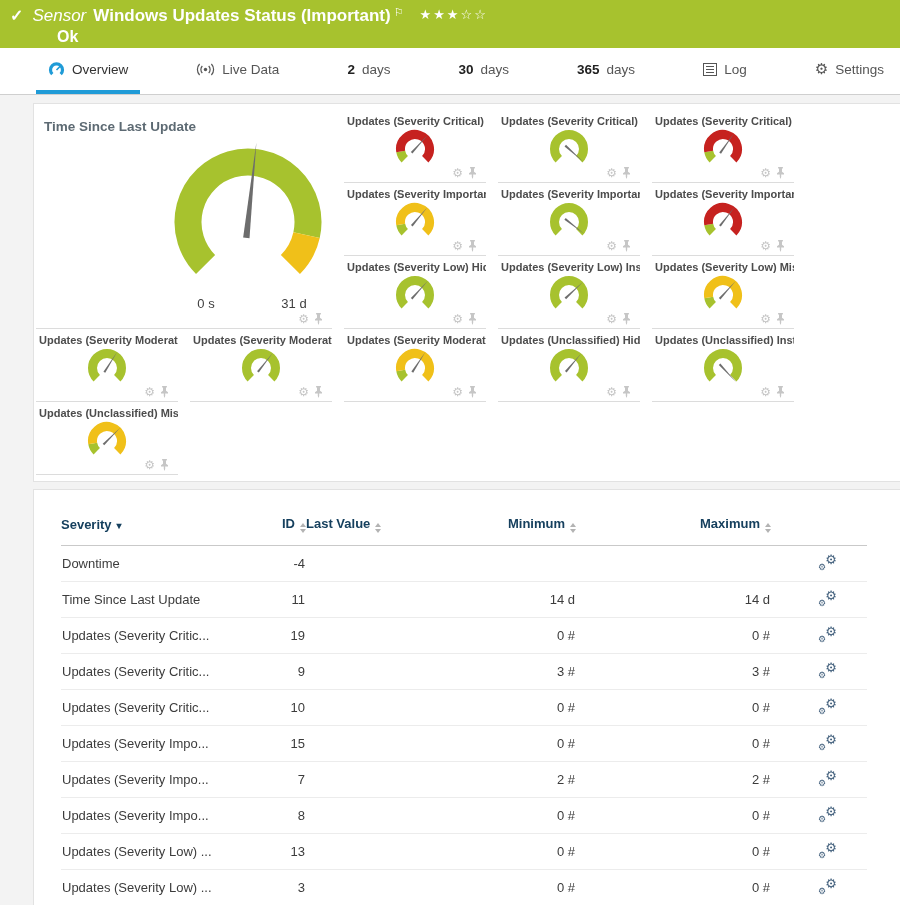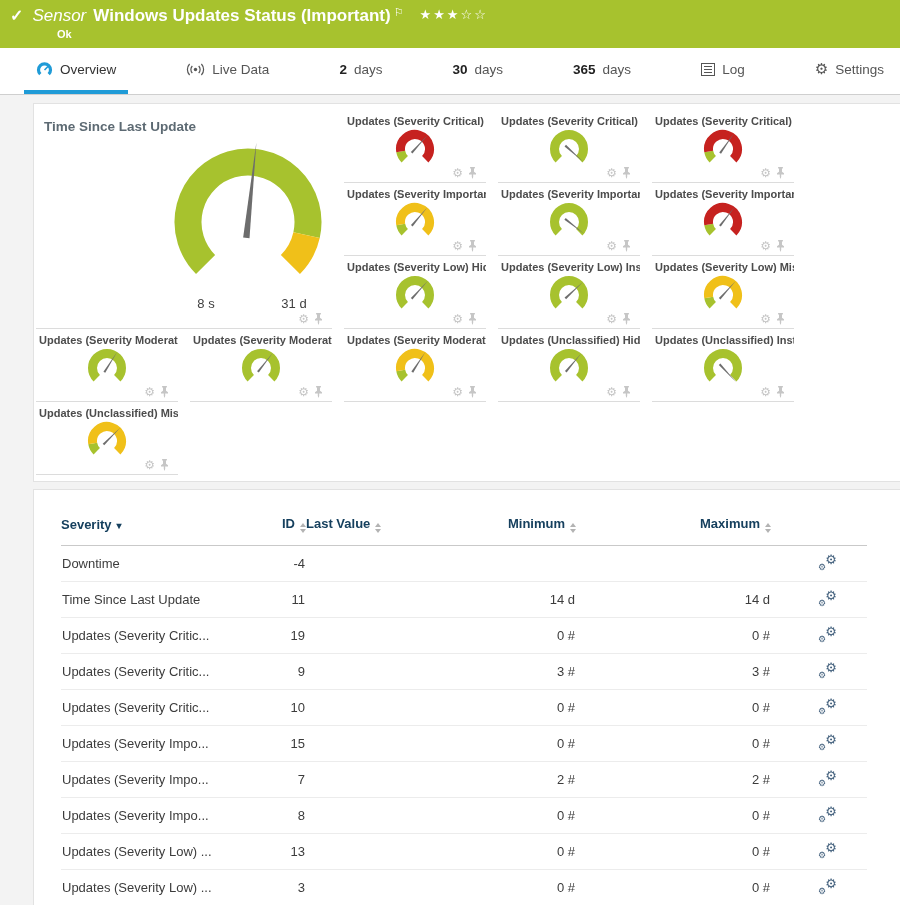--- a/index.html
+++ b/index.html
@@ -9,25 +9,25 @@
     -webkit-font-smoothing:antialiased;
   }
   
   .topbar{background:#a7c22e;color:#fff;height:48px;box-sizing:border-box;padding:5px 0 0 10px;}
   .topbar-line1{display:flex;align-items:flex-start;line-height:22px;}
   .check-icon{font-size:16px;font-weight:bold;margin:0 9px 0 0;}
   .kind-label{font-style:italic;font-size:17px;font-weight:400;margin-right:7px;}
   .sensor-title{font-size:17px;font-weight:700;}
   .flag-icon{font-size:11px;margin-left:3px;line-height:14px;}
   .stars{margin-left:16px;font-size:13px;letter-spacing:2px;line-height:20px;cursor:pointer;}
-  .status-ok{font-size:11px;font-weight:700;margin:1px 0 0 47px;}
+  .status-ok{font-size:16px;font-weight:700;margin:1px 0 0 47px;}
   
   .tabbar{
     background:#fff;height:46px;display:flex;align-items:stretch;
-    border-bottom:1px solid #cfcfcf;padding:0 4px 0 24px;justify-content:space-between;text-align:right;
+    border-bottom:1px solid #cfcfcf;padding:0 4px 0 36px;justify-content:space-between;text-align:right;
   }
   .tab{display:flex;align-items:center;gap:7px;padding:0 12px;border-bottom:4px solid transparent;
        color:#555;font-size:13.5px;cursor:pointer;white-space:nowrap;}
   .tab.active{border-bottom-color:#1f9bd7;color:#333;}
   .tab .tab-num{color:#222;font-weight:700;}
   .tab-icon{display:inline-flex;align-items:center;}
   .tab-icon svg{display:block;}
   .gear-text-icon{font-size:15px;color:#555;line-height:14px;}
   
   .content{padding:8px 0 0 33px;}
@@ -137,21 +137,21 @@
     <div class="gauge-grid" id="gauge-grid">
       <div class="gcell main-cell">
         <div class="main-title">Time Since Last Update</div>
         <div class="main-gauge-wrap" id="main-gauge-wrap"><svg width="210" height="150">
               <path d="M 62.57 126.43 A 60 60 0 1 1 163.56 97.09" fill="none" stroke="#a7c22e" stroke-width="27"></path>
               <path d="M 163.56 97.09 A 60 60 0 0 1 147.43 126.43" fill="none" stroke="#f0c019" stroke-width="27"></path>
               <g transform="rotate(6 105 84)">
                 <polygon points="101.8,100 108.2,100 105,4" fill="#6d6d6d"></polygon>
               </g>
             </svg></div>
-        <span class="gauge-min">8 s</span>
+        <span class="gauge-min">0 s</span>
         <span class="gauge-max">31 d</span>
         <div class="cell-icons">
             <span class="gear-glyph">⚙</span>
             <span class="pin-wrap">
               <svg width="9" height="12" viewBox="0 0 9 12">
                 <path fill="#c6c6c6" d="M2.1 0h4.8v1.2l-.9.5v3l2 1.5v1.2H5.2V10l-.7 2-.7-2V7.4H1V6.2l2-1.5v-3l-.9-.5z"></path>
               </svg>
             </span>
           </div>
       </div>

